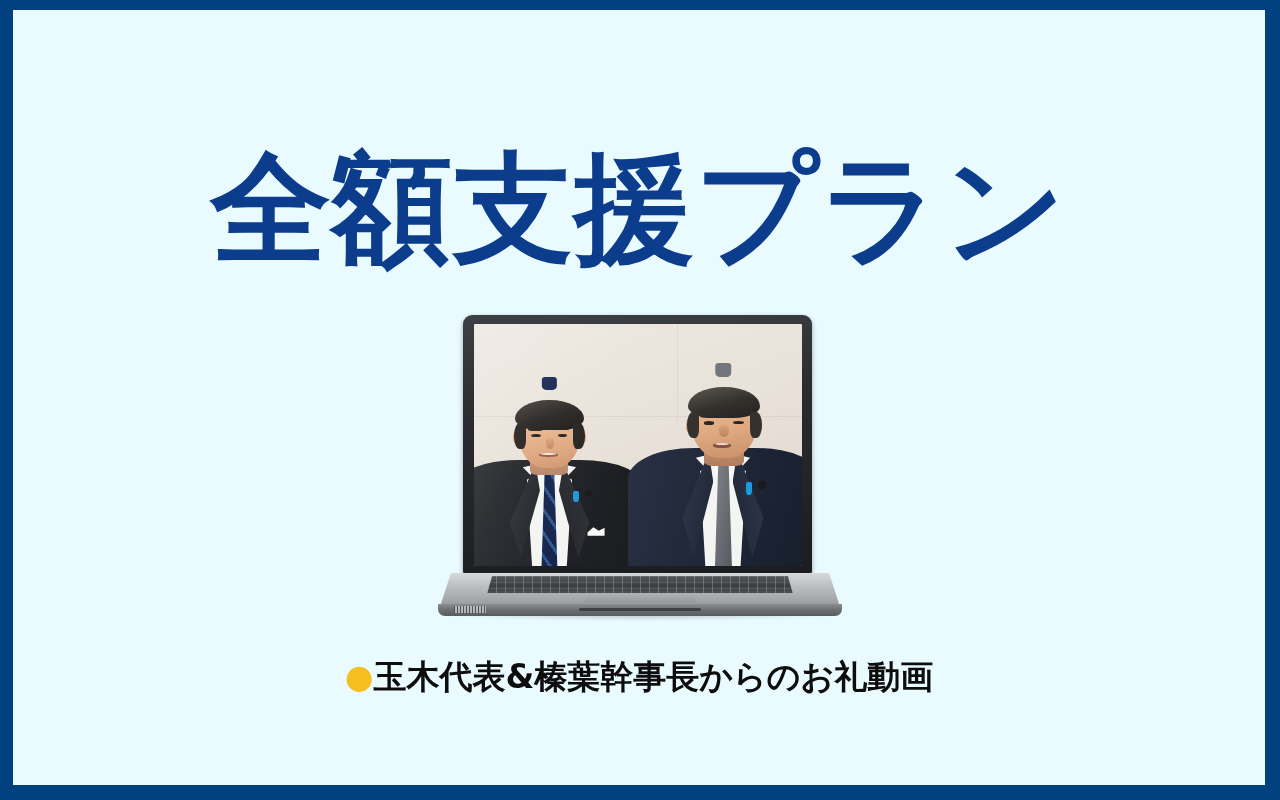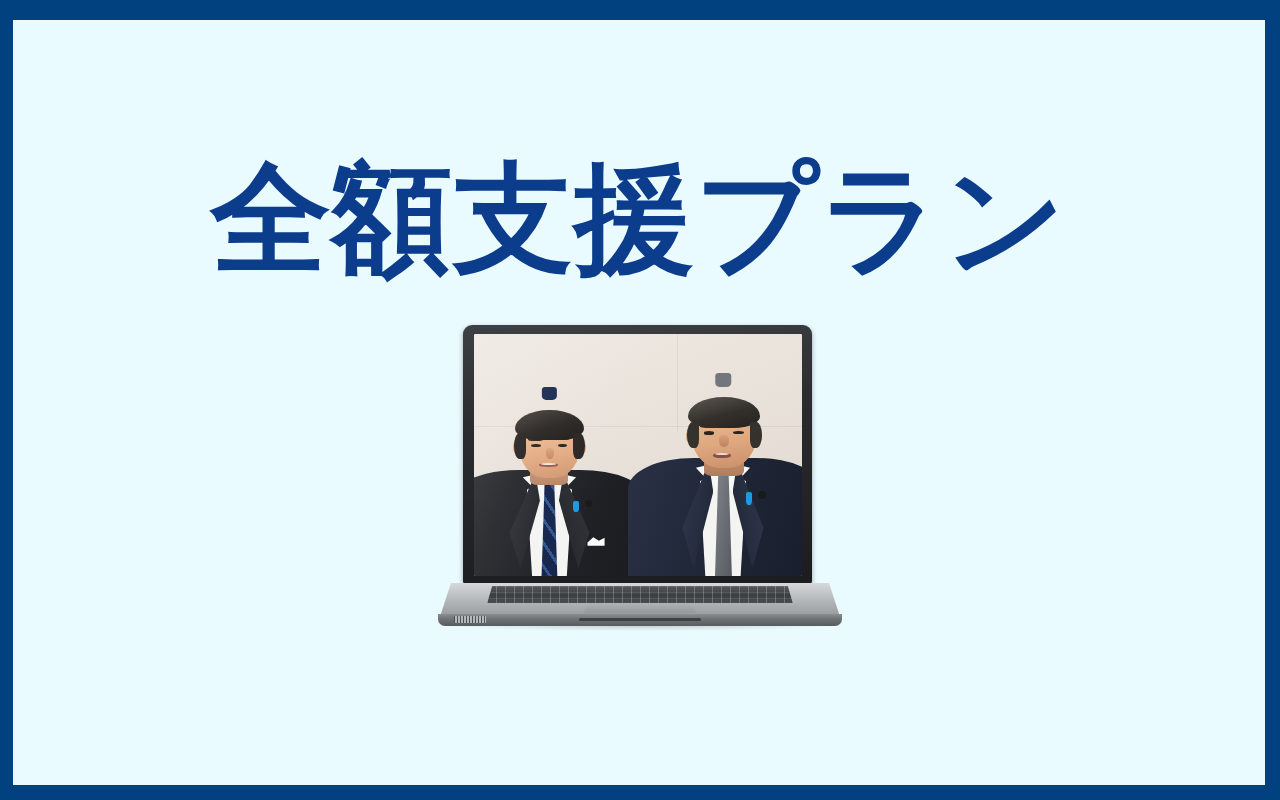--- a/index.html
+++ b/index.html
@@ -14,21 +14,21 @@
     background: #02417f;
   }
 
   
   #slide {
     position: relative;
     width: 1280px;
     height: 800px;
     box-sizing: border-box;
     background: #02417f;           
-    padding: 20px 15px 15px 13px;  
+    padding: 10px 15px 15px 13px;  
   }
   #canvas {
     position: relative;
     width: 100%;
     height: 100%;
     background: #e9fbff;           
     overflow: hidden;
   }
 
   
@@ -387,15 +387,18 @@
         <div class="base-body"></div>
         <div class="keyboard"></div>
         <div class="trackpad"></div>
         <div class="front-lip"></div>
         <div class="latch"></div>
         <div class="vent"></div>
         <div class="base-shadow"></div>
       </div>
     </div>
 
+    <div id="caption">
+      <span class="bullet">●</span><span>玉木代表&amp;榛葉幹事長からのお礼動画</span>
+    </div>
 
   </div>
 </div>
 
 </body></html>

